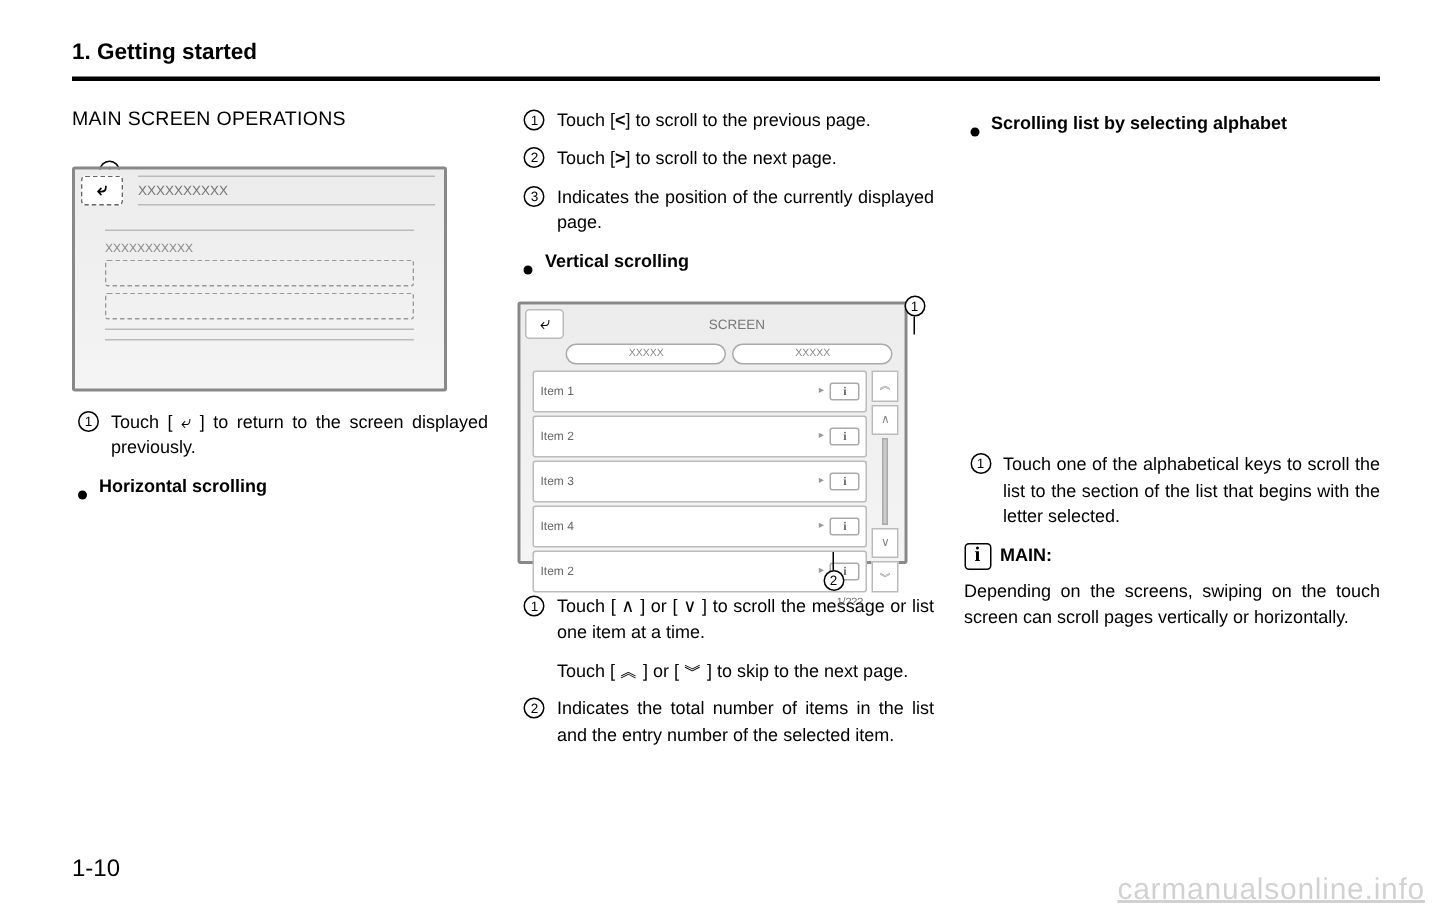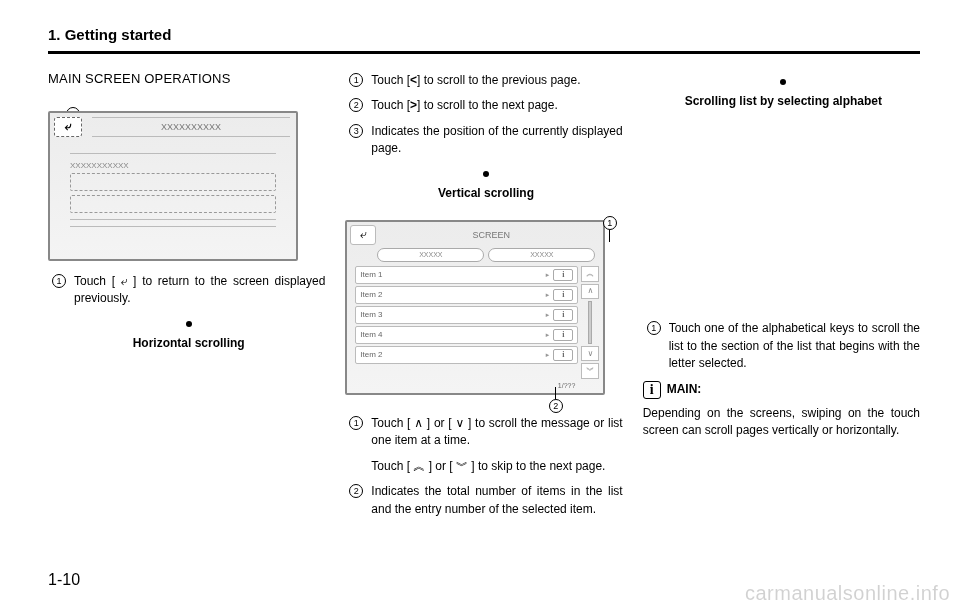--- a/index.html
+++ b/index.html
@@ -33,24 +33,23 @@
     flex: 1;
     line-height: 1.45;
   }
   .section-title {
     font-size: 13px;
     letter-spacing: 0.2px;
     margin-bottom: 6px;
   }
   .bullet-row {
     display: flex;
-    align-items: center;
+    align-items: flex-end;
     gap: 8px;
     margin: 4px 0 8px 4px;
-    flex-direction: column;
   }
   .bullet-row.strong { font-weight: bold; }
   .bullet-dot {
     display: inline-block;
     width: 6px; height: 6px;
     background: #000;
     border-radius: 50%;
     margin-top: 5px;
     flex-shrink: 0;
   }
@@ -103,21 +102,21 @@
   .fig1-top {
     display: flex; align-items: stretch; height: 28px;
   }
   .fig1-back {
     width: 28px; border: 1px dashed #666; margin: 4px;
     display: flex; align-items: center; justify-content: center;
     background: #fff; border-radius: 3px;
   }
   .back-sym { font-size: 12px; font-weight: bold; }
   .fig1-title {
-    flex: 1; margin: 4px 6px; position: relative; text-align: center;
+    flex: 1; margin: 4px 6px; position: relative; text-align: left;
     color: #777; font-size: 9px; line-height: 20px;
   }
   .fig1-title::before, .fig1-title::after {
     content:""; position:absolute; left:0; right:0; height:1px; background:#bbb;
   }
   .fig1-title::before { top:0; } .fig1-title::after { bottom:0; }
   .fig1-body { padding: 6px 20px; }
   .fig1-line {
     height: 1px; background: #bbb; margin: 6px 0;
   }
@@ -151,21 +150,21 @@
   }
   .fig2-title { flex:1; text-align:center; color:#777; font-size:9px; line-height:26px;}
   .fig2-tabs { display:flex; gap:4px; padding: 0 8px 4px 30px; }
   .fig2-tab {
     flex:1; height:14px; border:1px solid #aaa; border-radius: 8px;
     font-size:7px; text-align:center; line-height:12px; color:#888; background:#fff;
   }
   .fig2-main { flex:1; display:flex; padding: 0 4px 2px 8px; }
   .fig2-list { flex:1; display:flex; flex-direction:column; gap:2px; }
   .fig2-row {
-    display:flex; align-items:center; height: 18px;
+    display:flex; align-items:center; height: 28px;
     background:#fff; border:1px solid #bbb; border-radius:2px;
     font-size:8px; color:#666; padding: 0 4px; gap:4px;
   }
   .fig2-row .lbl { flex:1; }
   .fig2-row .arrow { font-size:7px; color:#999;}
   .fig2-row .info {
     width: 20px; height: 12px; border:1px solid #aaa; border-radius:2px;
     text-align:center; line-height:10px; font-size:8px; font-weight:bold;
     font-family: serif;
   }
@@ -195,20 +194,21 @@
     position: absolute;
     bottom: 22px; left: 48px;
     font-size: 16px;
   }
   .watermark {
     position: absolute;
     bottom: 6px; right: 10px;
     font-size: 20px;
     color: rgba(0,0,0,0.18);
     letter-spacing: 0.5px;
+    text-decoration: underline;
   }
 </style>
 </head>
 <body>
 
 <div class="page">
   <div class="header">1. Getting started</div>
   <div class="divider"></div>
 
   <div class="columns">

